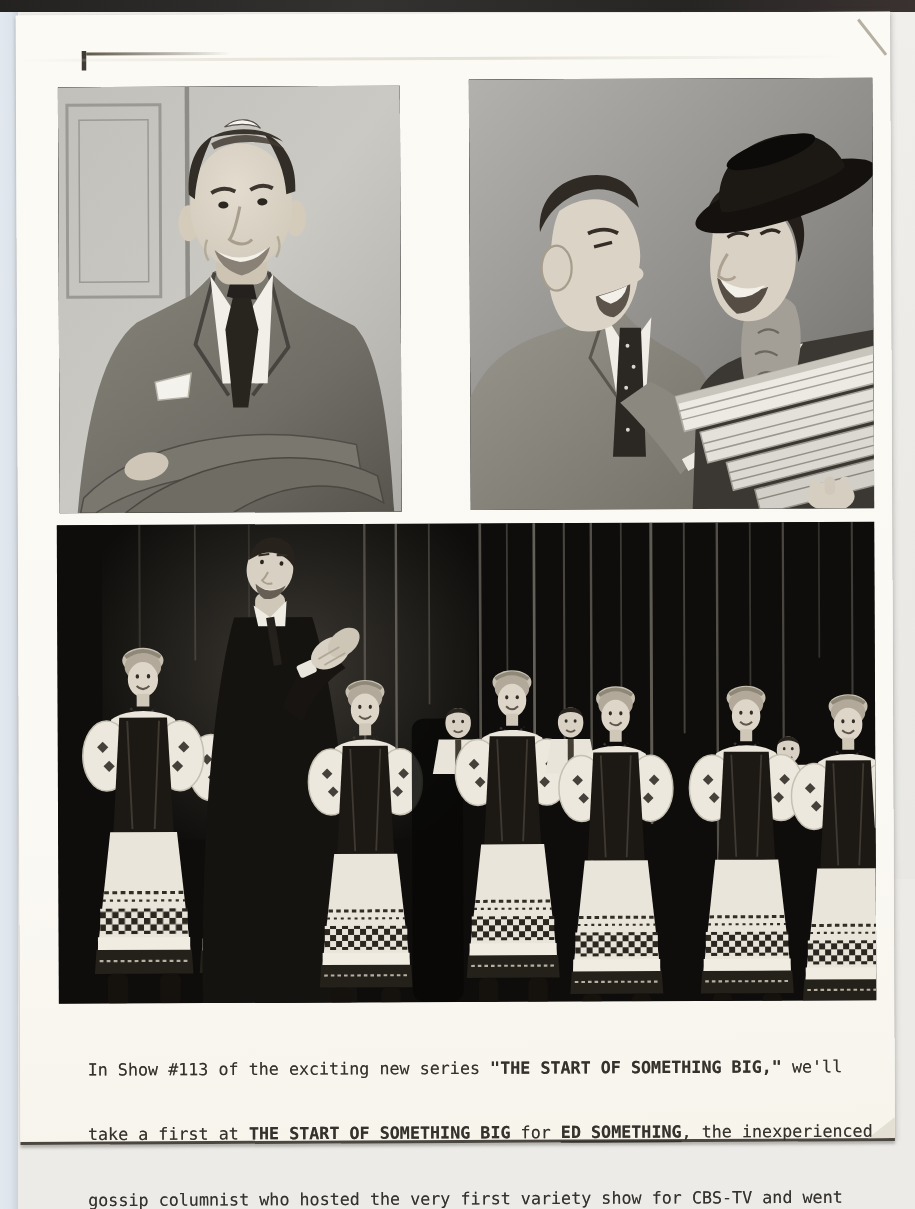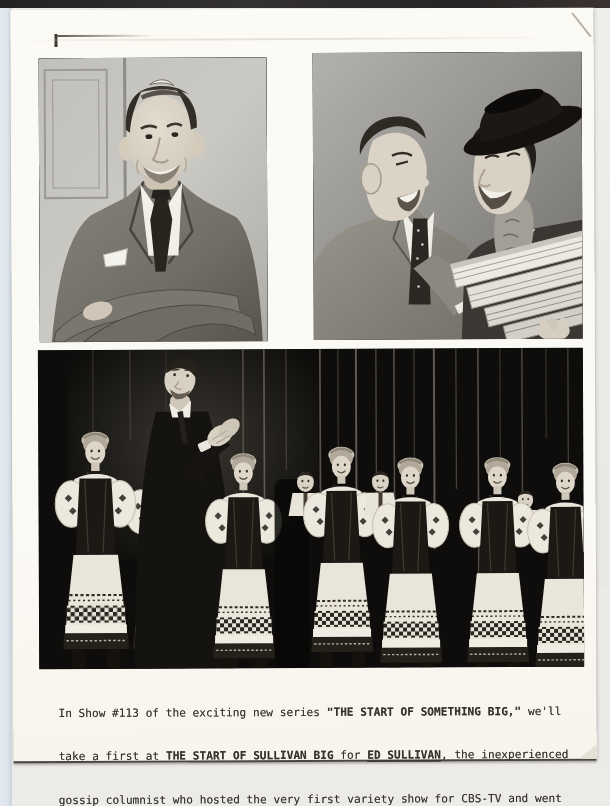--- a/index.html
+++ b/index.html
@@ -329,20 +329,20 @@
         <use href="#boy" transform="translate(342,133)"></use>
         <use href="#dancer" transform="translate(372,127)"></use>
         <use href="#boy" transform="translate(487,152) scale(.9)"></use>
         <use href="#dancer" transform="translate(459,127)"></use>
         <use href="#dancer" transform="translate(527,133)"></use>
       </svg>
     </figure>
 
     <div class="caption">
       <p><span>In Show #113 of the exciting new series </span><span class="b">"THE START OF SOMETHING BIG,"</span><span> we'll</span></p>
-      <p><span>take a first at </span><span class="b">THE START OF SULLIVAN BIG</span><span> for </span><span class="bu">ED SULLIVAN</span><span>, the inexperienced</span></p>
+      <p><span>take a first at </span><span class="b">THE START OF SOMETHING BIG</span><span> for </span><span class="bu">ED SOMETHING</span><span>, the inexperienced</span></p>
       <p><span>gossip columnist who hosted the very first variety show for CBS-TV and went</span></p>
       
       
       
     </div>
   </div>
 </div>
 
 </body></html>

